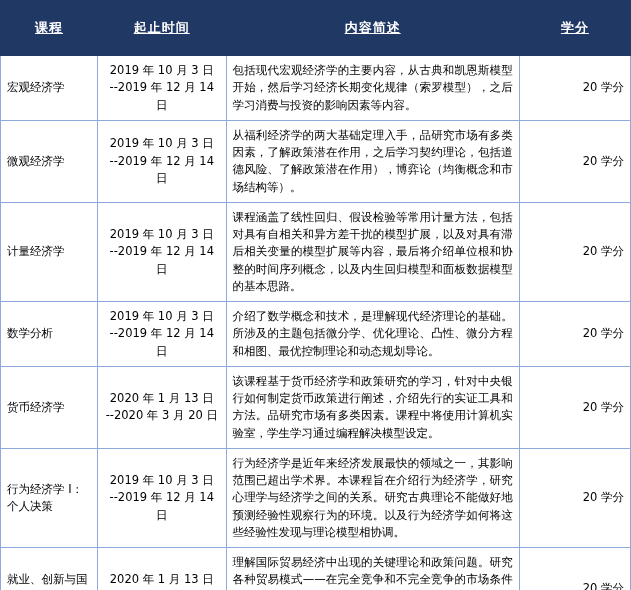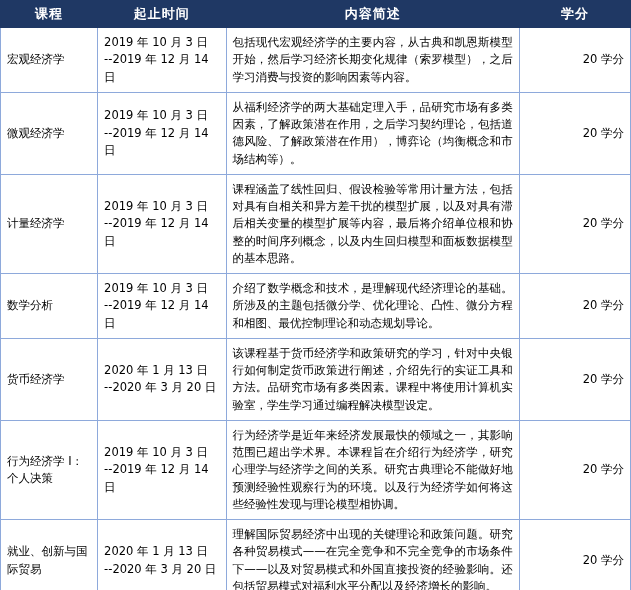--- a/index.html
+++ b/index.html
@@ -16,39 +16,40 @@
   .course-table {
     width: 631px;
     border-collapse: collapse;
     table-layout: fixed;
   }
   .course-table th {
     background: #1F3864;
     color: #ffffff;
     font-size: 13px;
     font-weight: bold;
-    padding: 4px 2px;
+    padding: 18px 2px;
     text-align: center;
     border: 1px solid #1F3864;
     letter-spacing: 1px;
+    text-decoration: underline;
   }
   .course-table td {
     border: 1px solid #8EA9DB;
     font-size: 11.5px;
     color: #000000;
     vertical-align: middle;
     padding: 6px 6px;
     line-height: 1.5;
   }
   td.c-name {
     text-align: left;
     width: 96px;
   }
   td.c-time {
-    text-align: left;
+    text-align: center;
     width: 127px;
     white-space: pre-line;
   }
   td.c-desc {
     text-align: justify;
     width: 290px;
   }
   td.c-credit {
     text-align: right;
     width: 110px;

